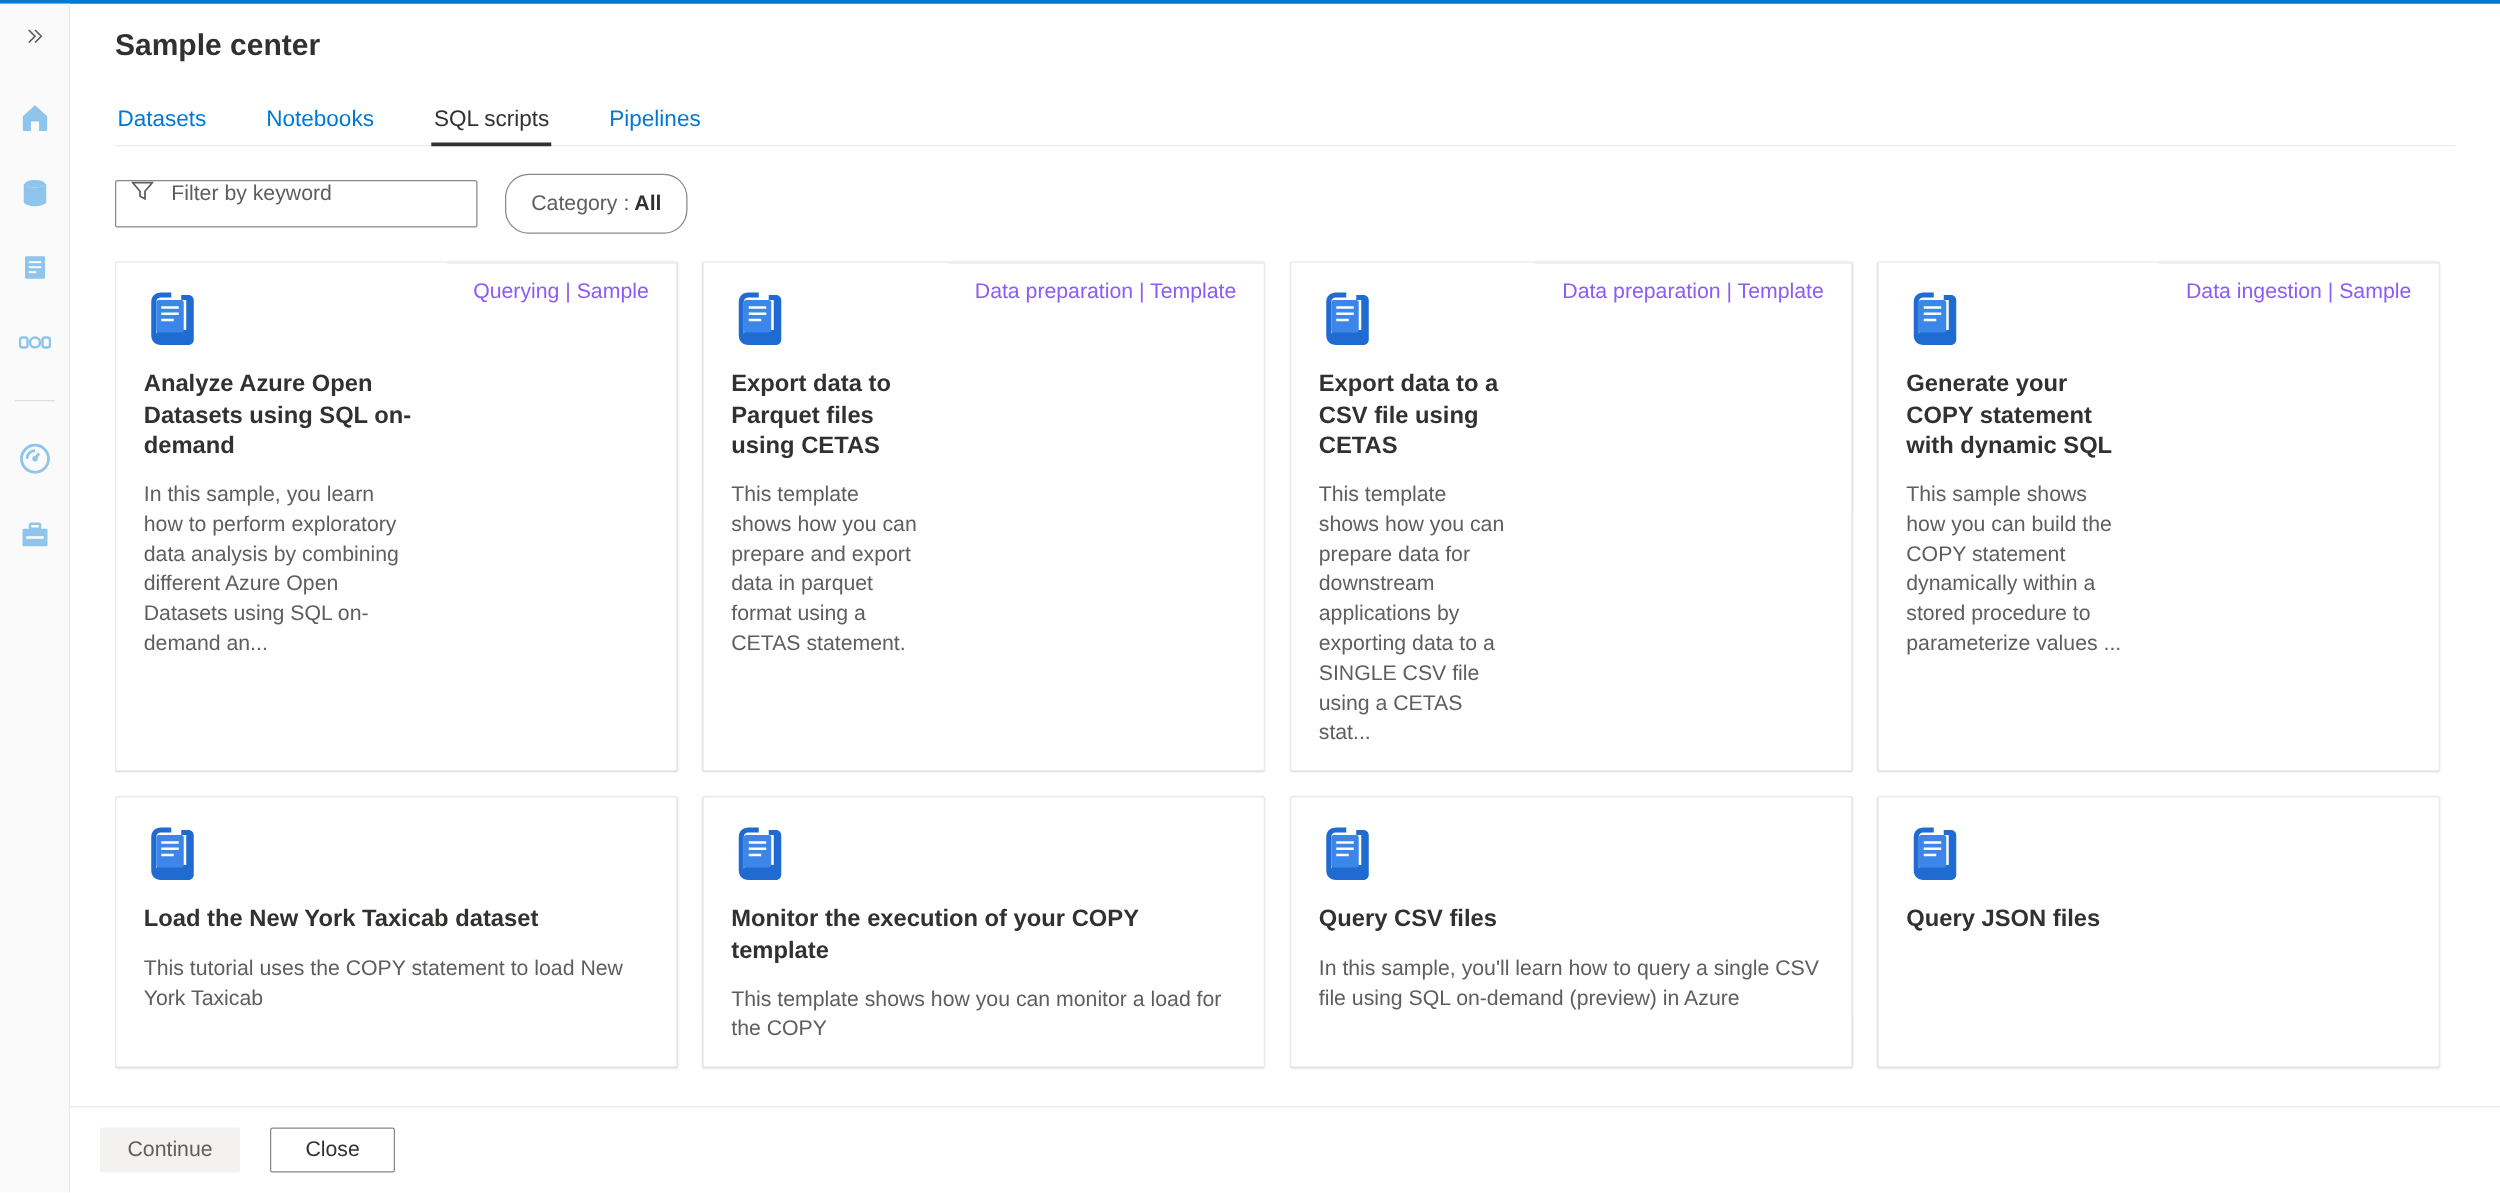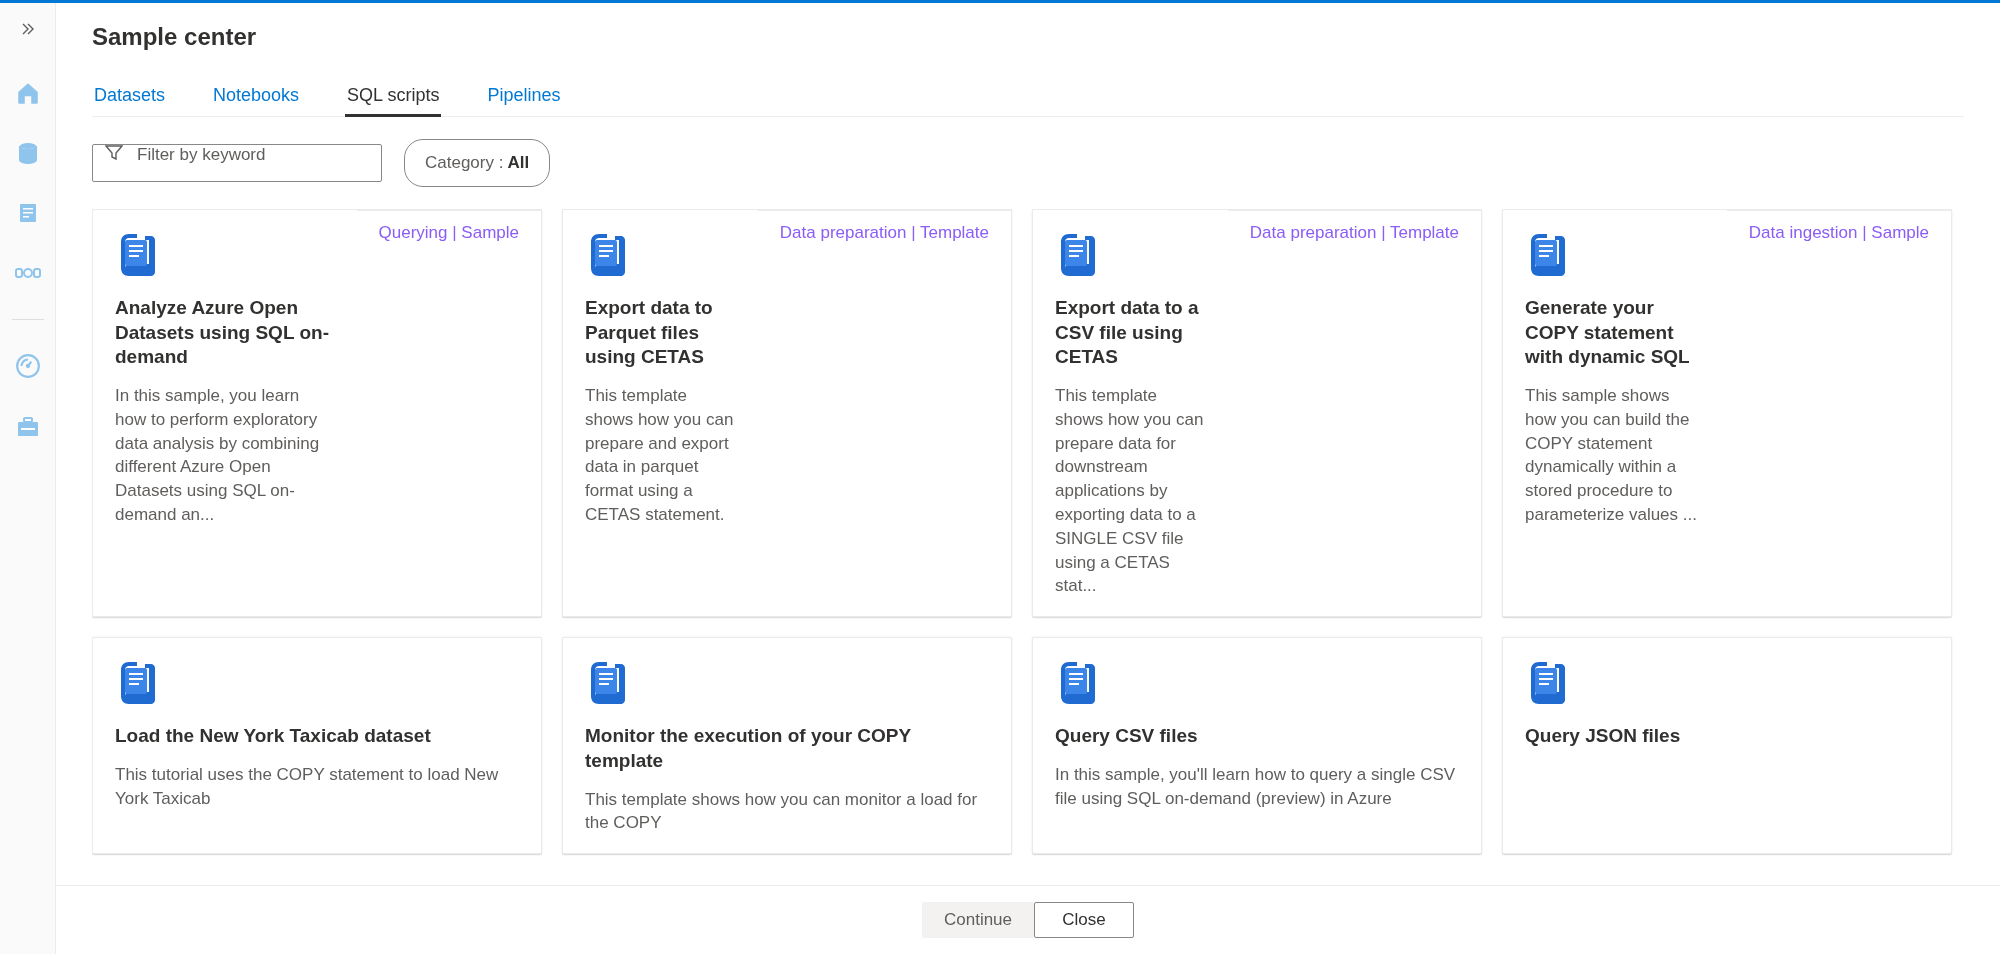--- a/index.html
+++ b/index.html
@@ -167,21 +167,22 @@
 .card-foot {
   border-top: 1px solid #edebe9;
   padding: 12px 22px;
   font-size: 17px;
   color: #8b5cf6;
 }
 .footer {
   border-top: 1px solid #edebe9;
   padding: 16px 24px;
   display: flex;
-  justify-content: center;
+  justify-content: flex-start;
+  gap: 24px;
 }
 .btn {
   min-width: 100px;
   height: 36px;
   padding: 0 22px;
   border-radius: 2px;
   font-size: 17px;
   cursor: pointer;
   background: #fff;
 }

